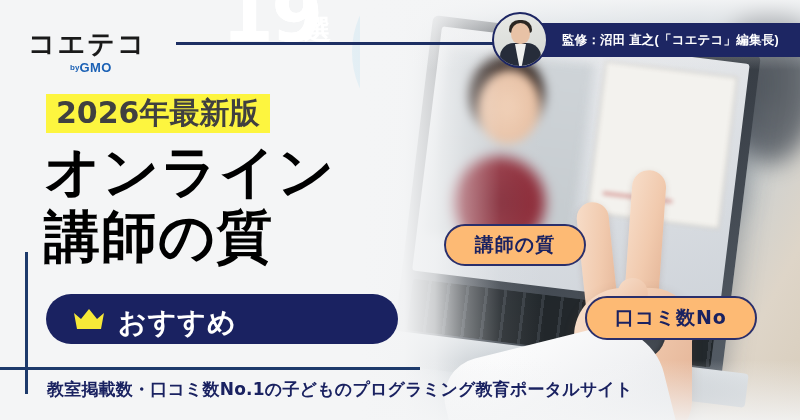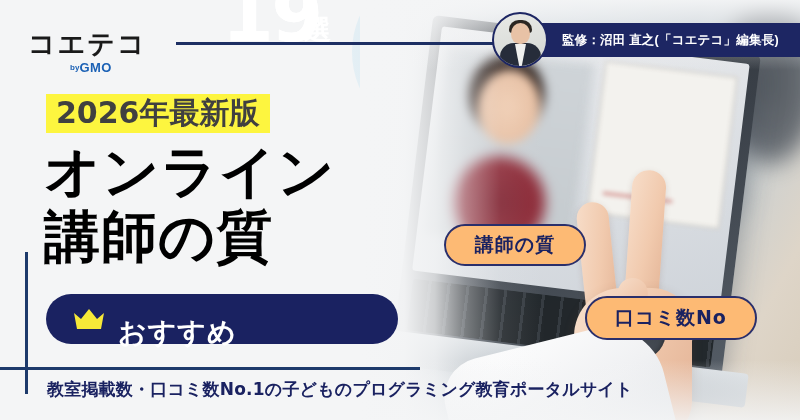--- a/index.html
+++ b/index.html
@@ -387,21 +387,21 @@
   .crown {
     position: absolute;
     left: 26px;
     top: 13px;
     width: 34px;
     height: 24px;
   }
   .rec-label {
     position: absolute;
     left: 72px;
-    top: 20px;
+    top: 10px;
     color: #ffffff;
     font-size: 28px;
     font-weight: 900;
     letter-spacing: 1px;
     font-family: "DejaVu Sans", "Liberation Sans", sans-serif;
   }
   .rec-number {
     position: absolute;
     left: 222px;
     top: -22px;

